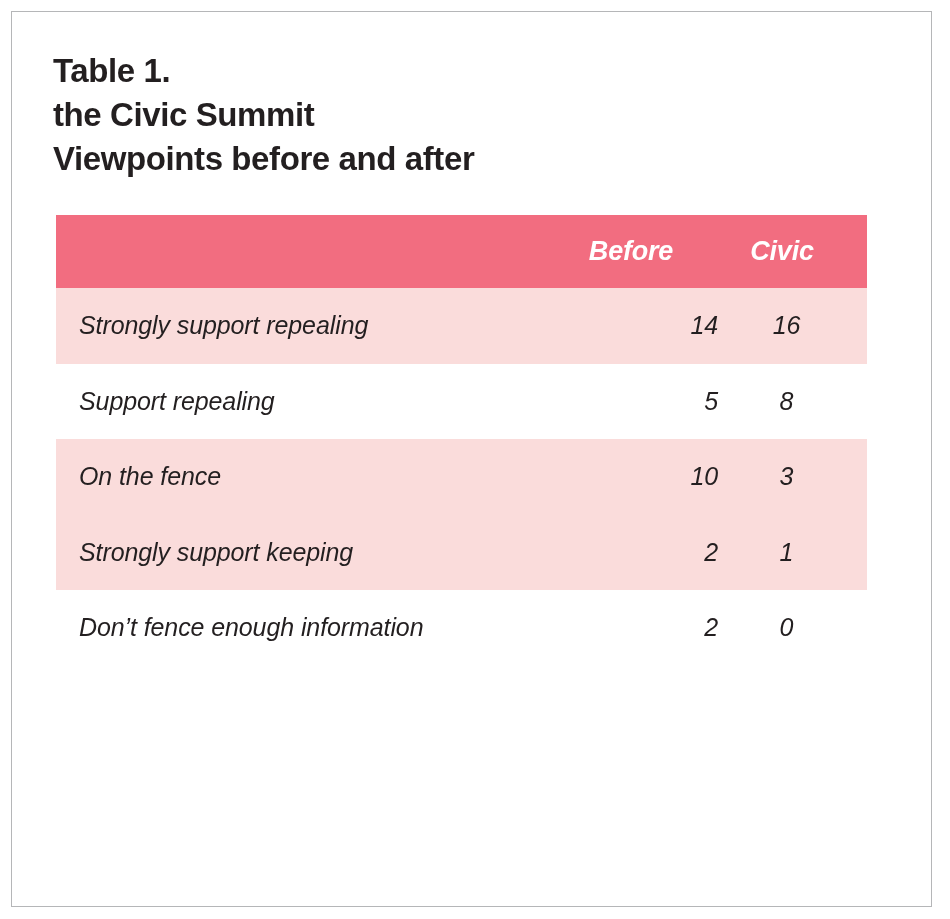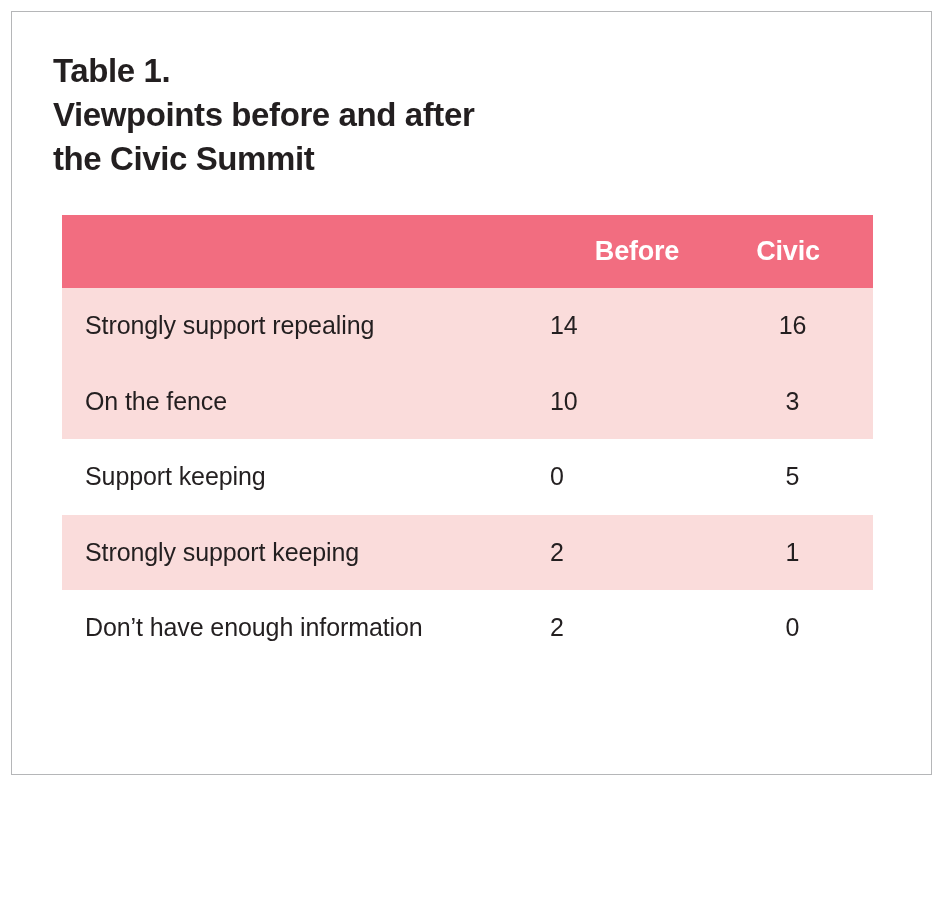--- a/index.html
+++ b/index.html
@@ -12,21 +12,21 @@
     background: #ffffff;
     font-family: "Liberation Sans", sans-serif;
     overflow: hidden;
   }
 
   .page-frame {
     position: absolute;
     left: 11px;
     top: 11px;
     width: 921px;
-    height: 764px;
+    height: 896px;
     border: 1px solid #b5b6b8;
     background: #ffffff;
     box-sizing: border-box;
   }
 
   .figure-title {
     position: absolute;
     left: 41px;
     top: 37px;
     width: 700px;
@@ -36,25 +36,26 @@
     letter-spacing: -0.4px;
     color: #231f20;
   }
   .figure-title .title-line {
     display: block;
     white-space: nowrap;
   }
 
   .data-table {
     position: absolute;
-    left: 50px;
+    left: 44px;
     top: 203px;
     width: 811px;
     border-collapse: collapse;
     table-layout: fixed;
+    font-style: italic;
   }
 
   .data-table col.col-label  { width: 487px; }
   .data-table col.col-before { width: 176px; }
   .data-table col.col-after  { width: 148px; }
 
   .data-table thead th {
     background: #f26d80;
     color: #ffffff;
     font-size: 27px;
@@ -75,39 +76,39 @@
     vertical-align: middle;
     line-height: 1.42;
     letter-spacing: -0.1px;
   }
   .data-table tbody td.cell-label {
     text-align: left;
     padding: 20px 10px 20px 23px;
     margin-left: 18px;
   }
   .data-table tbody td.cell-num {
-    text-align: left;
+    text-align: right;
   }
   .data-table tbody td.cell-after {
     text-align: center;
     padding-right: 14px;
   }
 
   .data-table tbody tr.row-alt td { background: #fadcdb; }
   .data-table tbody tr.row-base td { background: #ffffff; }
 </style>
 </head>
 <body>
 
 <div class="page-frame">
 
   <div class="figure-title">
     <span class="title-line">Table 1.</span>
+    <span class="title-line">the Civic Summit</span>
     <span class="title-line">Viewpoints before and after</span>
-    <span class="title-line">the Civic Summit</span>
   </div>
 
   <table class="data-table">
     <colgroup>
       <col class="col-label">
       <col class="col-before">
       <col class="col-after">
     </colgroup>
     <thead>
       <tr>
@@ -115,36 +116,36 @@
         <th class="th-num">Before</th>
         <th class="th-after">Civic</th>
       </tr>
     </thead>
     <tbody>
       <tr class="row-alt">
         <td class="cell-label">Strongly support repealing</td>
         <td class="cell-num">14</td>
         <td class="cell-num cell-after">16</td>
       </tr>
+      <tr class="row-base">
+        <td class="cell-label">Support repealing</td>
+        <td class="cell-num">5</td>
+        <td class="cell-num cell-after">8</td>
+      </tr>
       <tr class="row-alt">
         <td class="cell-label">On the fence</td>
         <td class="cell-num">10</td>
         <td class="cell-num cell-after">3</td>
-      </tr>
-      <tr class="row-base">
-        <td class="cell-label">Support keeping</td>
-        <td class="cell-num">0</td>
-        <td class="cell-num cell-after">5</td>
       </tr>
       <tr class="row-alt">
         <td class="cell-label">Strongly support keeping</td>
         <td class="cell-num">2</td>
         <td class="cell-num cell-after">1</td>
       </tr>
       <tr class="row-base">
-        <td class="cell-label">Don’t have enough information</td>
+        <td class="cell-label">Don’t fence enough information</td>
         <td class="cell-num">2</td>
         <td class="cell-num cell-after">0</td>
       </tr>
     </tbody>
   </table>
 
 </div>
 
 </body></html>

